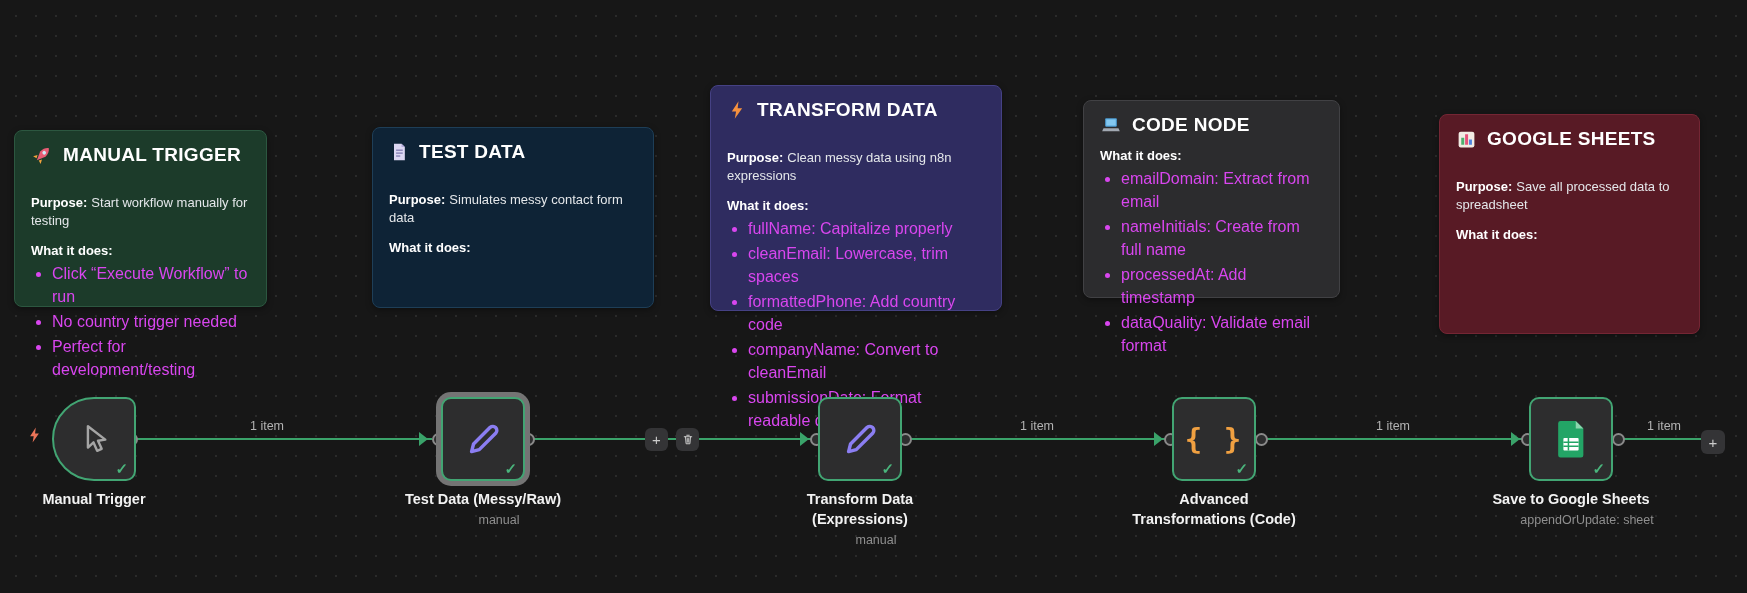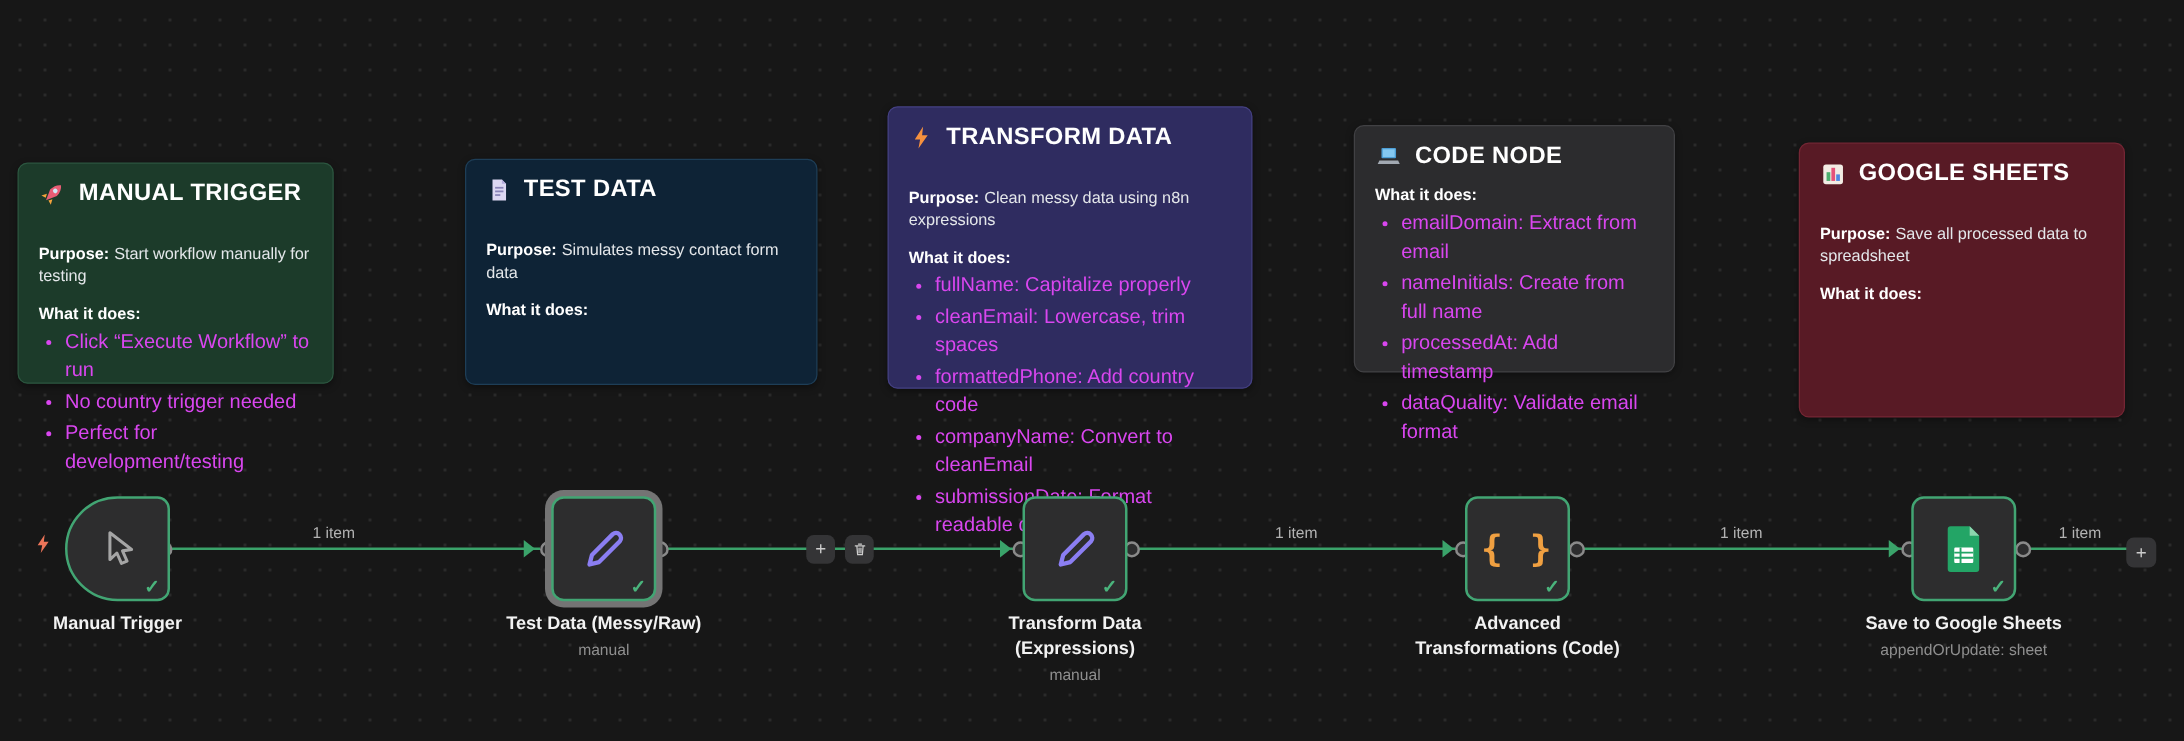--- a/index.html
+++ b/index.html
@@ -30,21 +30,21 @@
   .node{position:absolute;top:397px;width:84px;height:84px;background:#2d2d2e;
     border:2px solid #42a573;border-radius:10px;box-sizing:border-box;
     display:flex;align-items:center;justify-content:center;}
   .node.trigger{border-radius:42px 10px 10px 42px;}
   .node.selected{box-shadow:0 0 0 5px #747474;border-radius:10px;}
   .node .check{position:absolute;right:6px;bottom:1px;color:#4ab47c;font-size:15px;font-weight:700;}
   .braces{font-family:"DejaVu Sans Mono", monospace;font-size:29px;font-weight:700;color:#f0a041;letter-spacing:2px;}
   .node-label{position:absolute;top:490px;transform:translateX(-50%);text-align:center;
     color:#f2f2f2;font-size:14.5px;font-weight:600;line-height:1.35;width:200px;}
   .node-label.w170{width:170px;}
-  .node-sub{position:absolute;transform:translateX(-50%);color:#8f8f8f;font-size:12.5px;}
+  .node-sub{position:absolute;transform:translateX(-50%);color:#8f8f8f;font-size:12.5px;margin-left:16px;}
   
   .wire{position:absolute;top:438px;height:2px;background:#3aa36a;}
   .arrow{position:absolute;top:432px;width:0;height:0;border-left:9px solid #3aa36a;
     border-top:7px solid transparent;border-bottom:7px solid transparent;}
   .port{position:absolute;top:433px;width:13px;height:13px;border-radius:50%;
     background:#2d2d2e;border:2px solid #8a8a8a;box-sizing:border-box;}
   .wire-label{position:absolute;top:419px;transform:translateX(-50%);color:#b3b3b3;font-size:12.5px;}
   .wire-btn{position:absolute;width:23px;height:23px;background:#343436;border-radius:6px;
     color:#cccccc;display:flex;align-items:center;justify-content:center;font-size:15px;line-height:1;}
   .bolt{position:absolute;left:26px;top:424px;}

